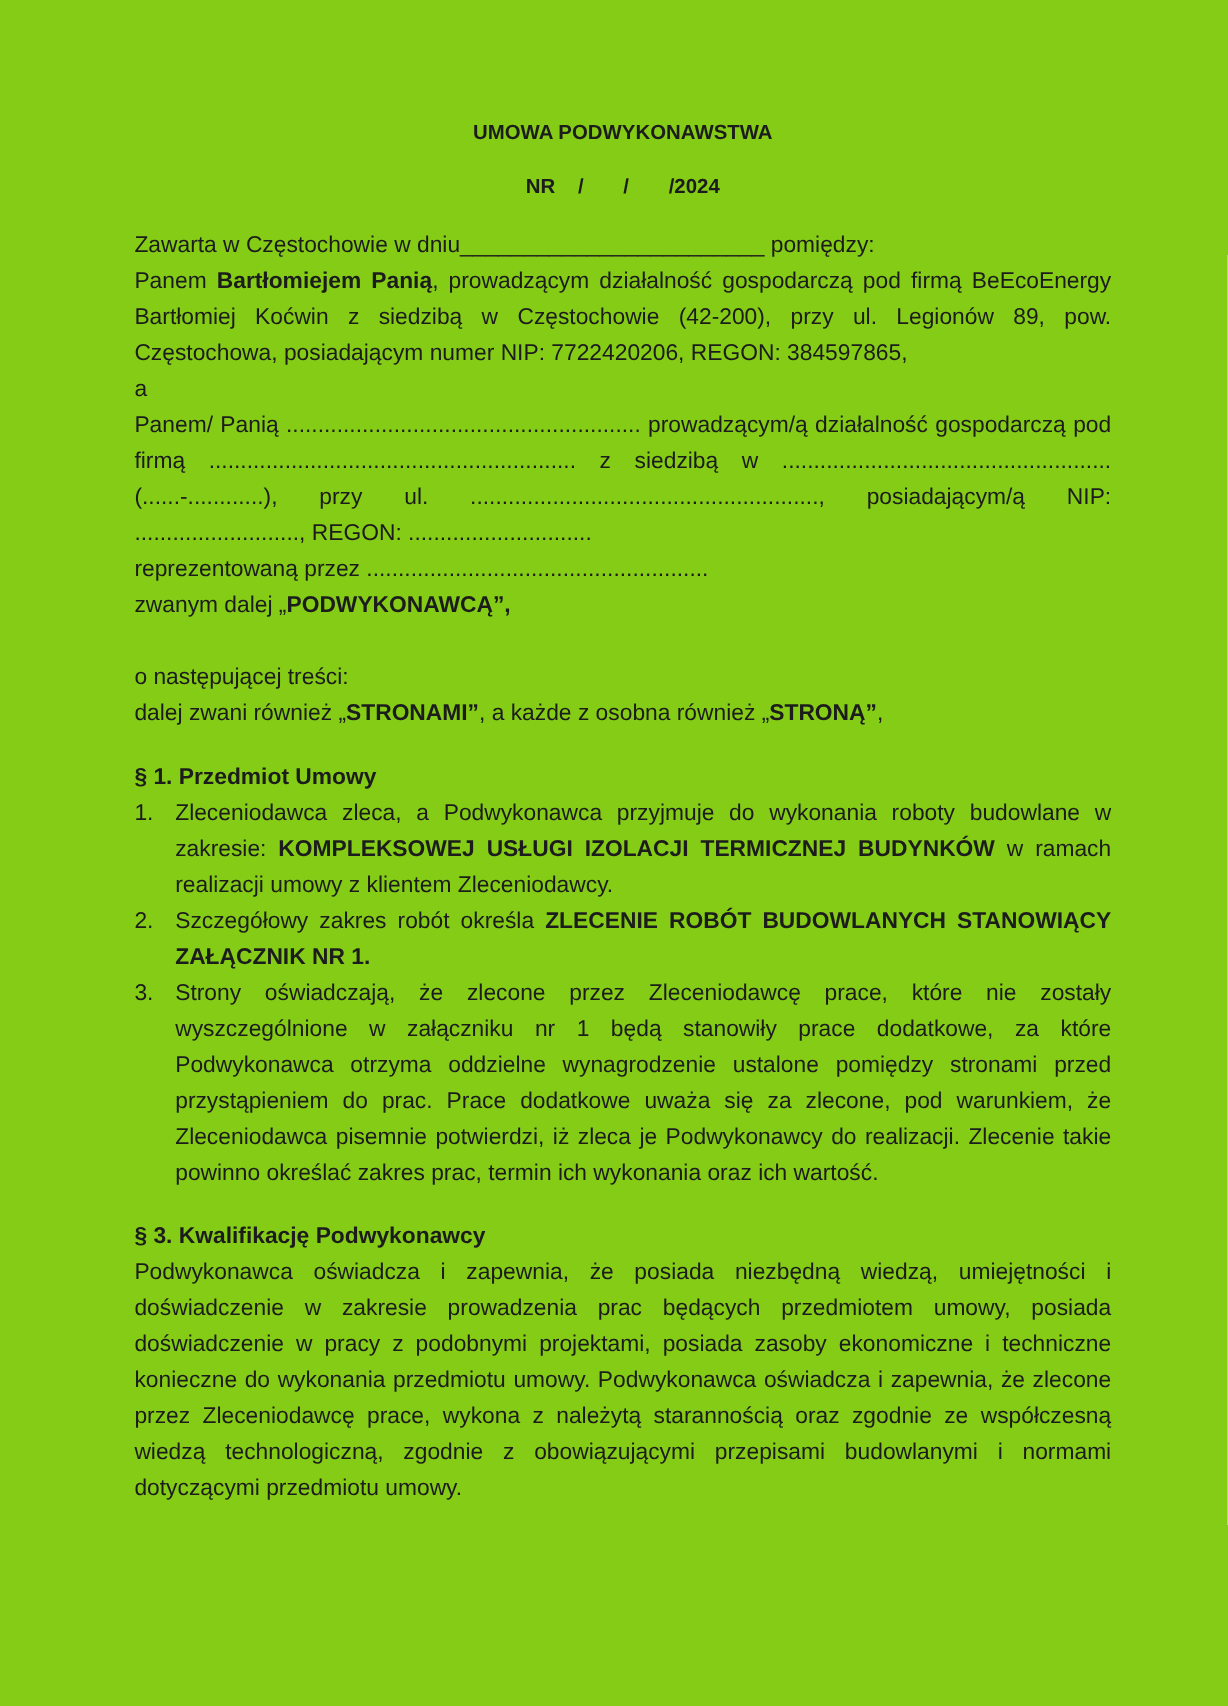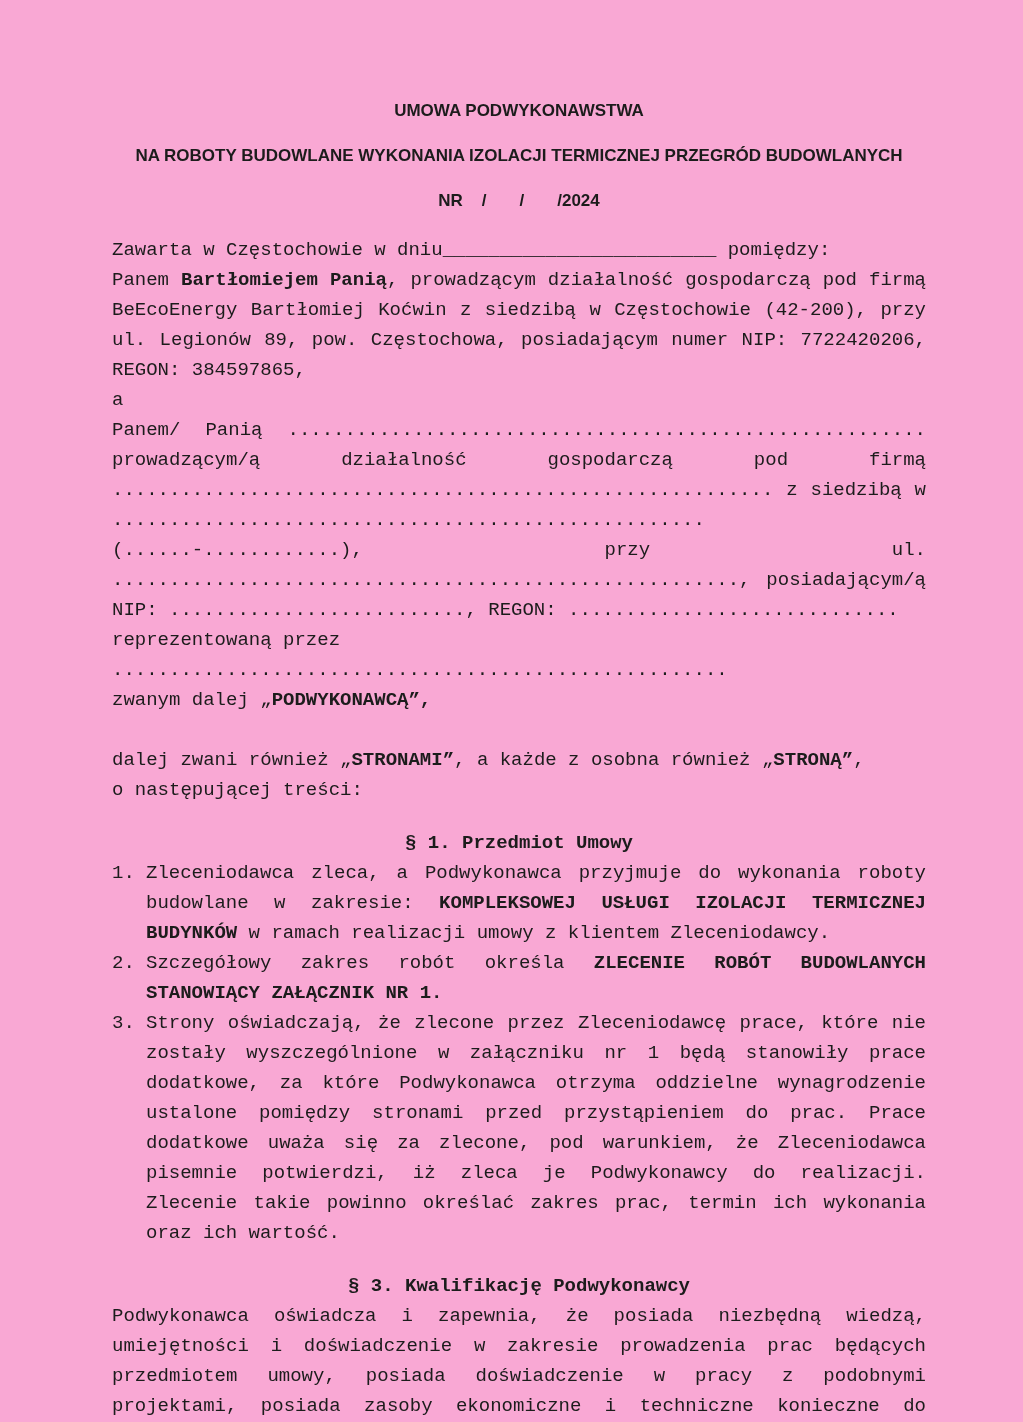--- a/index.html
+++ b/index.html
@@ -4,70 +4,68 @@
 <style>
   html, body { margin: 0; padding: 0; }
   body {
     width: 1023px; height: 1422px;
     background: #ffffff;
     font-family: "Liberation Sans", sans-serif;
   }
   .page {
     position: relative;
     width: 1023px; height: 1422px;
-    background: #f9a8d4;
+    background: #84cc16;
     overflow: hidden;
     color: #1c1c1c;
   }
   .doc {
     position: absolute;
     left: 112px; top: 100px;
     width: 814px;
     font-size: 19px;
     line-height: 30px;
   }
   .title-line {
     text-align: center;
     font-weight: 700;
     font-size: 17px;
     line-height: 22px;
     margin-bottom: 23px;
     white-space: nowrap;
   }
   .title-number { white-space: pre; }
-  .block { margin: 0; font-family: Liberation Mono, monospace; }
+  .block { margin: 0; }
   .align-justify { text-align: justify; }
   .heading {
-    text-align: center;
     font-weight: 700;
     margin-top: 23px;
   }
   .list-item { display: flex; }
   .num { flex: 0 0 34px; }
   .li-content { flex: 1 1 auto; text-align: justify; }
   b { font-weight: 700; }
 </style>
 </head>
 <body>
 
 <div class="page">
   <div class="doc">
     <div class="title-line">UMOWA PODWYKONAWSTWA</div>
-    <div class="title-line">NA ROBOTY BUDOWLANE WYKONANIA IZOLACJI TERMICZNEJ PRZEGRÓD BUDOWLANYCH</div>
     <div class="title-line title-number">NR    /       /       /2024</div>
     <div id="blocks">
         <div class="block paragraph align-justify"><span>Zawarta w Częstochowie w dniu________________________ pomiędzy:</span></div>
         <div class="block paragraph align-justify"><span>Panem </span><b>Bartłomiejem Panią</b><span>, prowadzącym działalność gospodarczą pod firmą BeEcoEnergy Bartłomiej Koćwin z siedzibą w Częstochowie (42-200), przy ul. Legionów 89, pow. Częstochowa, posiadającym numer NIP: 7722420206, REGON: 384597865,</span></div>
         <div class="block paragraph"><span>a</span></div>
         <div class="block paragraph align-justify"><span>Panem/ Panią ........................................................ prowadzącym/ą działalność gospodarczą pod firmą .......................................................... z siedzibą w ....................................................(......-............), przy ul. ......................................................., posiadającym/ą NIP: .........................., REGON: .............................</span></div>
         <div class="block paragraph"><span>reprezentowaną przez ......................................................</span></div>
         <div class="block paragraph"><span>zwanym dalej „</span><b>PODWYKONAWCĄ”,</b></div>
         <div style="height: 30px;"></div>
+        <div class="block paragraph"><span>o następującej treści:</span></div>
         <div class="block paragraph"><span>dalej zwani również „</span><b>STRONAMI”</b><span>, a każde z osobna również „</span><b>STRONĄ”</b><span>,</span></div>
-        <div class="block paragraph"><span>o następującej treści:</span></div>
         <div class="block heading"><b>§ 1. Przedmiot Umowy</b></div>
         <div class="block list-item">
           <span class="num">1.</span>
           <div class="li-content"><span>Zleceniodawca zleca, a Podwykonawca przyjmuje do wykonania roboty budowlane w zakresie: </span><b>KOMPLEKSOWEJ USŁUGI IZOLACJI TERMICZNEJ BUDYNKÓW</b><span> w ramach realizacji umowy z klientem Zleceniodawcy.</span></div>
         </div>
         <div class="block list-item">
           <span class="num">2.</span>
           <div class="li-content"><span>Szczegółowy zakres robót określa </span><b>ZLECENIE ROBÓT BUDOWLANYCH STANOWIĄCY ZAŁĄCZNIK NR 1.</b></div>
         </div>
         <div class="block list-item">

